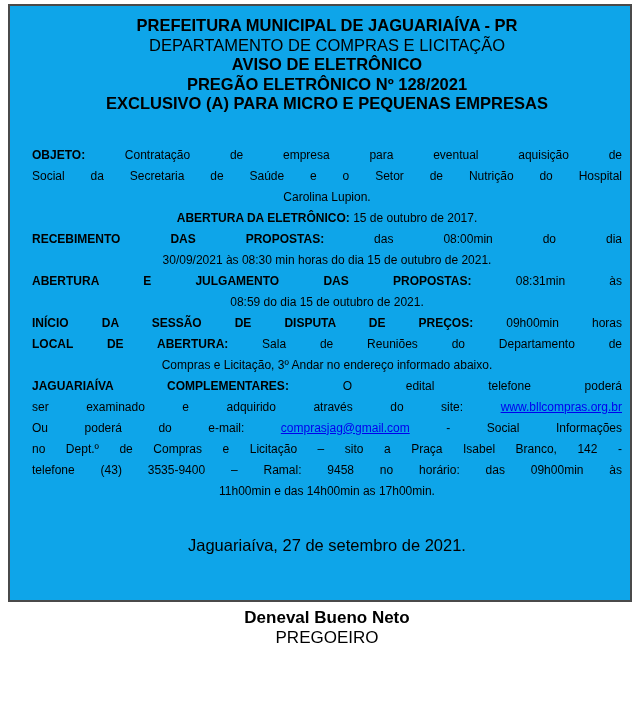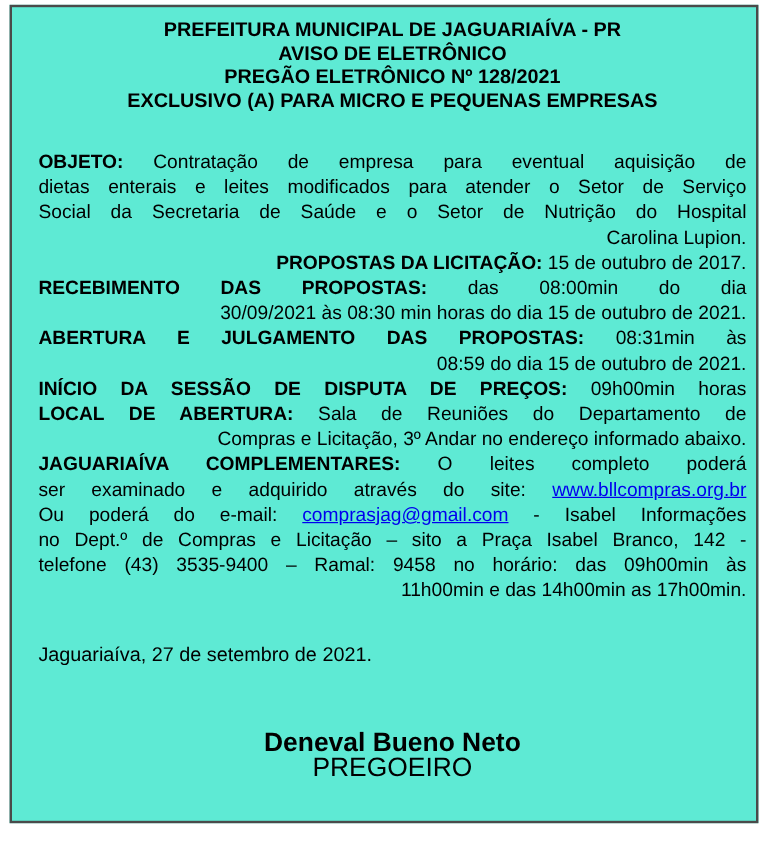--- a/index.html
+++ b/index.html
@@ -10,90 +10,90 @@
     color: #000000;
     font-family: "Liberation Sans", sans-serif;
     position: relative;
     overflow: hidden;
   }
   .frame {
     position: absolute;
     left: 8px;
     top: 4px;
     width: 624px;
-    height: 682px;
+    height: 598px;
     border: 2px solid #4a4a4a;
     box-sizing: border-box;
     padding: 8px 8px 0 22px;
-    background: #5eead4;
+    background: #0ea5e9;
   }
   .header {
     text-align: center;
     font-size: 16.5px;
     line-height: 19.5px;
     margin-top: 2px;
   }
   .header .hb { font-weight: bold; }
   .body-text {
     margin-top: 31px;
-    font-size: 16px;
+    font-size: 12px;
     line-height: 21px;
   }
-  .line { text-align: right; }
+  .line { text-align: center; }
   .line.just {
     text-align: justify;
     text-align-last: justify;
   }
   .bold { font-weight: bold; }
   a.link {
     color: #0000ee;
     cursor: pointer;
   }
   .date-line {
-    text-align: left;
+    text-align: center;
     font-size: 16.5px;
     line-height: 21px;
     margin-top: 33px;
   }
   .signature {
     text-align: center;
-    font-size: 22px;
+    font-size: 17px;
     line-height: 20.5px;
     margin-top: 52px;
   }
   .signature .name { font-weight: bold; }
 </style>
 </head>
 <body>
 
 <div class="frame">
 
   <div class="header">
     <div class="hb">PREFEITURA MUNICIPAL DE JAGUARIAÍVA - PR</div>
+    <div>DEPARTAMENTO DE COMPRAS E LICITAÇÃO</div>
     <div class="hb">AVISO DE ELETRÔNICO</div>
     <div class="hb">PREGÃO ELETRÔNICO Nº 128/2021</div>
     <div class="hb">EXCLUSIVO (A) PARA MICRO E PEQUENAS EMPRESAS</div>
   </div>
 
   <div class="body-text">
       <div class="line just"><span class="bold">OBJETO:</span><span> Contratação de empresa para eventual aquisição de</span></div>
-      <div class="line just"><span>dietas enterais e leites modificados para atender o Setor de Serviço</span></div>
       <div class="line just"><span>Social da Secretaria de Saúde e o Setor de Nutrição do Hospital</span></div>
       <div class="line"><span>Carolina Lupion.</span></div>
-      <div class="line"><span class="bold">PROPOSTAS DA LICITAÇÃO:</span><span> 15 de outubro de 2017.</span></div>
+      <div class="line"><span class="bold">ABERTURA DA ELETRÔNICO:</span><span> 15 de outubro de 2017.</span></div>
       <div class="line just"><span class="bold">RECEBIMENTO DAS PROPOSTAS:</span><span> das 08:00min do dia</span></div>
       <div class="line"><span>30/09/2021 às 08:30 min horas do dia 15 de outubro de 2021.</span></div>
       <div class="line just"><span class="bold">ABERTURA E JULGAMENTO DAS PROPOSTAS:</span><span> 08:31min às</span></div>
       <div class="line"><span>08:59 do dia 15 de outubro de 2021.</span></div>
       <div class="line just"><span class="bold">INÍCIO DA SESSÃO DE DISPUTA DE PREÇOS:</span><span> 09h00min horas</span></div>
       <div class="line just"><span class="bold">LOCAL DE ABERTURA:</span><span> Sala de Reuniões do Departamento de</span></div>
       <div class="line"><span>Compras e Licitação, 3º Andar no endereço informado abaixo.</span></div>
-      <div class="line just"><span class="bold">JAGUARIAÍVA COMPLEMENTARES:</span><span> O leites completo poderá</span></div>
+      <div class="line just"><span class="bold">JAGUARIAÍVA COMPLEMENTARES:</span><span> O edital telefone poderá</span></div>
       <div class="line just"><span>ser examinado e adquirido através do site: </span><a class="link" href="#">www.bllcompras.org.br</a></div>
-      <div class="line just"><span>Ou poderá do e-mail: </span><a class="link" href="#">comprasjag@gmail.com</a><span> - Isabel Informações</span></div>
+      <div class="line just"><span>Ou poderá do e-mail: </span><a class="link" href="#">comprasjag@gmail.com</a><span> - Social Informações</span></div>
       <div class="line just"><span>no Dept.º de Compras e Licitação – sito a Praça Isabel Branco, 142 -</span></div>
       <div class="line just"><span>telefone (43) 3535-9400 – Ramal: 9458 no horário: das 09h00min às</span></div>
       <div class="line"><span>11h00min e das 14h00min as 17h00min.</span></div>
     </div>
 
   <div class="date-line">Jaguariaíva, 27 de setembro de 2021.</div>
 
   <div class="signature">
     <div class="name">Deneval Bueno Neto</div>
     <div>PREGOEIRO</div>

